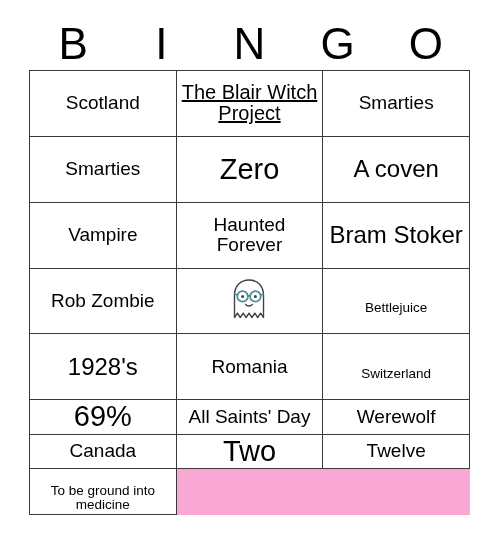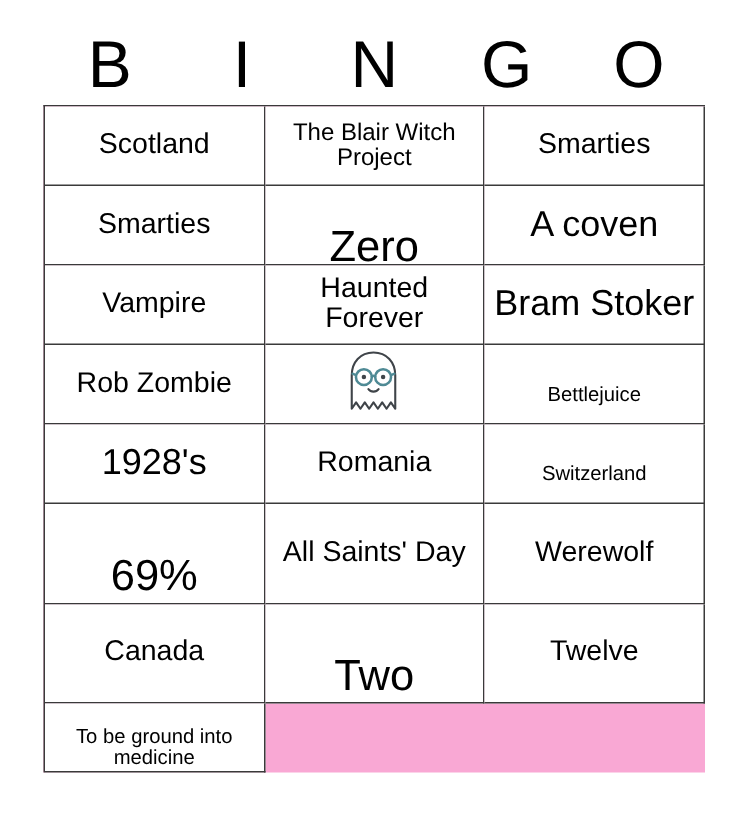--- a/index.html
+++ b/index.html
@@ -63,24 +63,24 @@
     overflow: hidden;
     background: #ffffff;
   }
   .cell-text {
     display: block;
     width: 100%;
     line-height: 1.08;
     word-wrap: break-word;
   }
   
-  .fs-xl  { font-size: 29px; margin-top: 32px; }
+  .fs-xl  { font-size: 29px; }
   .fs-lg  { font-size: 24px; }
   .fs-md  { font-size: 19px; }
-  .fs-sm  { font-size: 16px; }
+  .fs-sm  { font-size: 20px; text-decoration: underline; }
   .fs-xs  { font-size: 13.5px; margin-top: 14px; }
   .free-cell {
     display: flex;
     align-items: center;
     justify-content: center;
   }
   .ghost-wrap {
     width: 40px;
     height: 48px;
     display: block;

